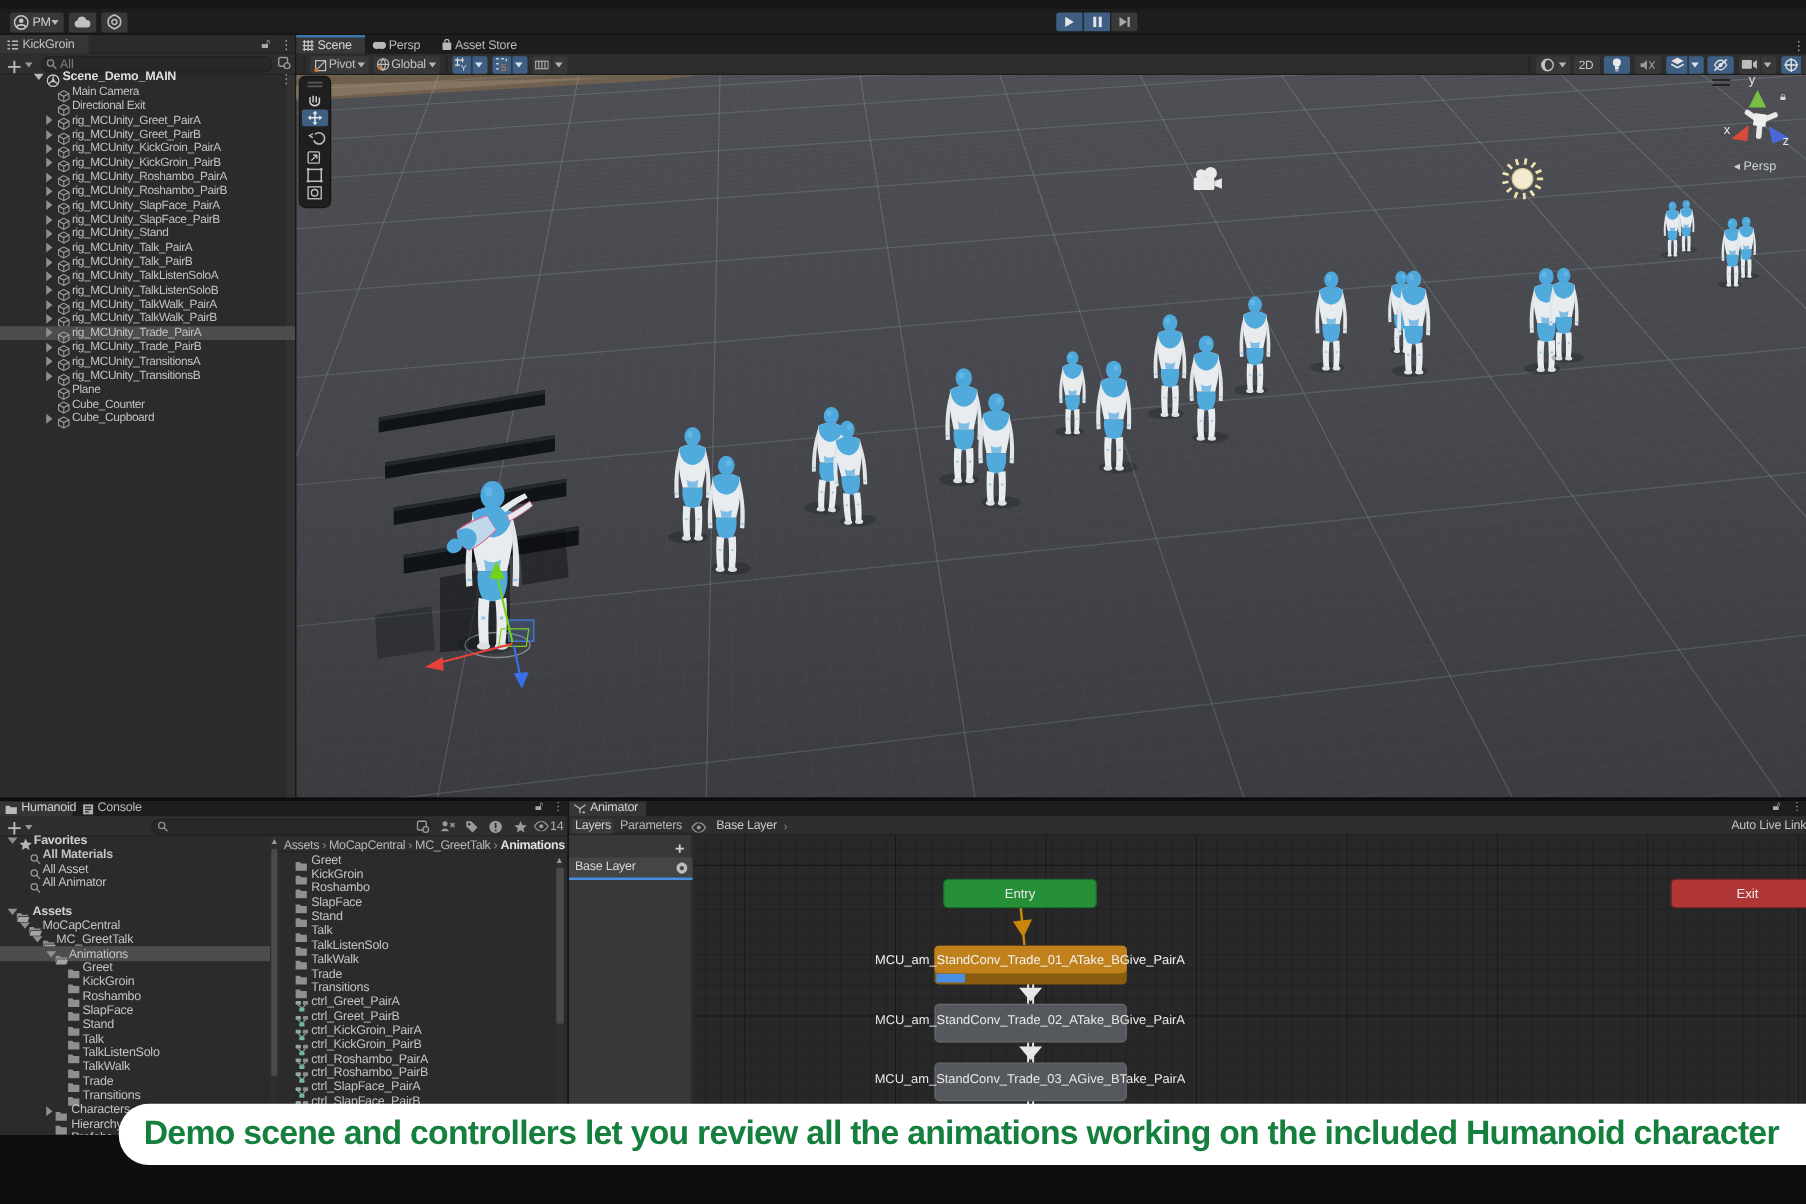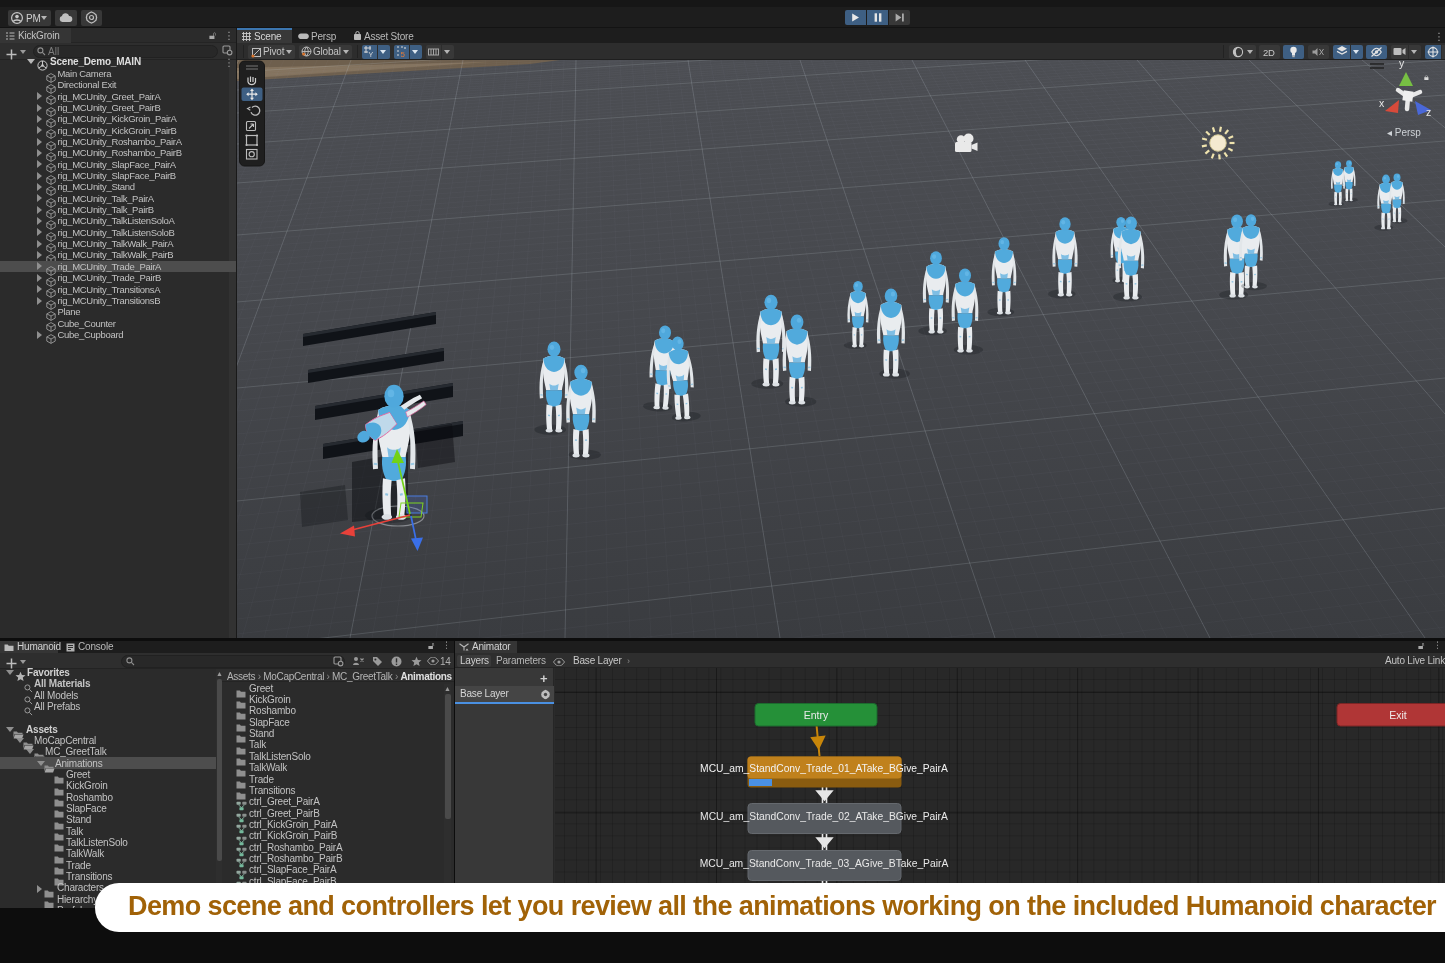--- a/index.html
+++ b/index.html
@@ -817,26 +817,26 @@
     <div class="abs txt" style="left:27px;top:25.8px;font-weight:bold;color:#d0d0d0">Favorites</div>
     <div class="abs" style="left:24px;top:38.4px"><svg width="9" height="9" viewBox="0 0 10 10">
         <circle cx="3.8" cy="3.8" r="2.8" fill="none" stroke="#9a9a9a" stroke-width="1.1"></circle>
         <path d="M6 6 L9 9" stroke="#9a9a9a" stroke-width="1.1"></path>
       </svg></div>
     <div class="abs txt" style="left:34px;top:37.1px;font-weight:bold;color:#c2c2c2">All Materials</div>
     <div class="abs" style="left:24px;top:49.7px"><svg width="9" height="9" viewBox="0 0 10 10">
         <circle cx="3.8" cy="3.8" r="2.8" fill="none" stroke="#9a9a9a" stroke-width="1.1"></circle>
         <path d="M6 6 L9 9" stroke="#9a9a9a" stroke-width="1.1"></path>
       </svg></div>
-    <div class="abs txt" style="left:34px;top:48.5px;font-weight:normal;color:#c2c2c2">All Models</div>
+    <div class="abs txt" style="left:34px;top:48.5px;font-weight:normal;color:#c2c2c2">All Asset</div>
     <div class="abs" style="left:24px;top:61.1px"><svg width="9" height="9" viewBox="0 0 10 10">
         <circle cx="3.8" cy="3.8" r="2.8" fill="none" stroke="#9a9a9a" stroke-width="1.1"></circle>
         <path d="M6 6 L9 9" stroke="#9a9a9a" stroke-width="1.1"></path>
       </svg></div>
-    <div class="abs txt" style="left:34px;top:59.9px;font-weight:normal;color:#c2c2c2">All Prefabs</div>
+    <div class="abs txt" style="left:34px;top:59.9px;font-weight:normal;color:#c2c2c2">All Animator</div>
     <div class="abs" style="left:6px;top:85.7px;width:0;height:0;border-left:4px solid transparent;border-right:4px solid transparent;border-top:5px solid #8f8f8f"></div>
     <div class="abs" style="left:13px;top:83.7px"><svg width="11" height="8" viewBox="0 0 11 8">
         <path d="M0.5 0.5 h3.4 l1 1.2 h4.6 v1.3 h-8 l-1.2 4Z" fill="#8f8f8f"></path>
         <path d="M1.8 3.5 h8.7 l-1.4 4 h-8.4Z" fill="#a5a5a5"></path>
       </svg></div>
     <div class="abs txt" style="left:26px;top:82.5px;font-weight:bold;color:#d0d0d0">Assets</div>
     <div class="abs" style="left:16px;top:97.1px;width:0;height:0;border-left:4px solid transparent;border-right:4px solid transparent;border-top:5px solid #8f8f8f"></div>
     <div class="abs" style="left:23px;top:95.1px"><svg width="11" height="8" viewBox="0 0 11 8">
         <path d="M0.5 0.5 h3.4 l1 1.2 h4.6 v1.3 h-8 l-1.2 4Z" fill="#8f8f8f"></path>
         <path d="M1.8 3.5 h8.7 l-1.4 4 h-8.4Z" fill="#a5a5a5"></path>
@@ -1087,12 +1087,12 @@
    <rect x="748" y="803.5" width="153" height="30" rx="3.5" fill="#55595e" stroke="#65696e" stroke-width="1"></rect>
    <text x="824" y="819.5" text-anchor="middle" font-size="10.3" fill="#e8e8e8" font-family="Liberation Sans">MCU_am_StandConv_Trade_02_ATake_BGive_PairA</text>
 
    <rect x="748" y="850.5" width="153" height="30" rx="3.5" fill="#55595e" stroke="#65696e" stroke-width="1"></rect>
    <text x="824" y="866.5" text-anchor="middle" font-size="10.3" fill="#e8e8e8" font-family="Liberation Sans">MCU_am_StandConv_Trade_03_AGive_BTake_PairA</text>
   </svg>
  </div>
 </div>
 
 <div class="abs" style="left:95px;top:883px;width:1350px;height:49px;background:#ffffff;border-radius:24px 0 0 24px"></div>
-<div class="abs" style="left:128px;top:891px;width:1310px;color:#a16207;font-size:27px;font-weight:bold;letter-spacing:-0.6px;white-space:nowrap">Demo scene and controllers let you review all the animations working on the included Humanoid character</div>
+<div class="abs" style="left:115px;top:891px;width:1310px;color:#15803d;font-size:27px;font-weight:bold;letter-spacing:-0.6px;white-space:nowrap">Demo scene and controllers let you review all the animations working on the included Humanoid character</div>
 </body></html>

